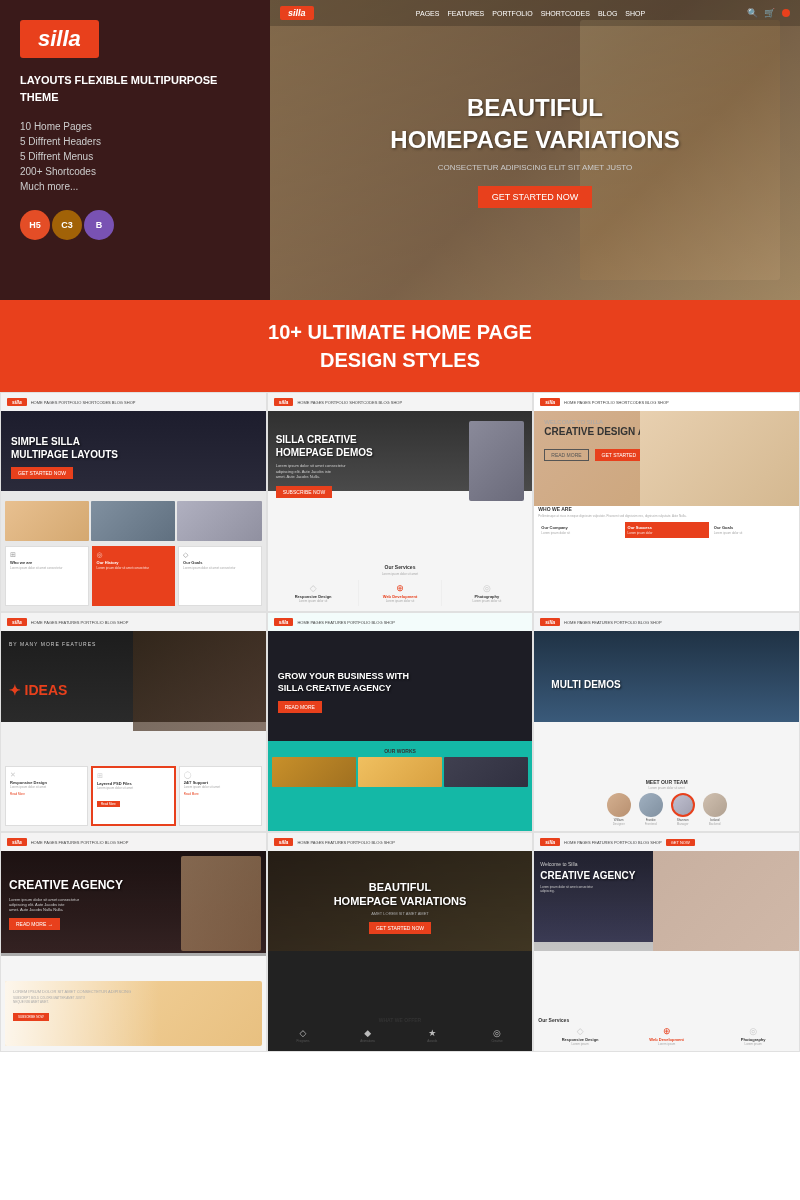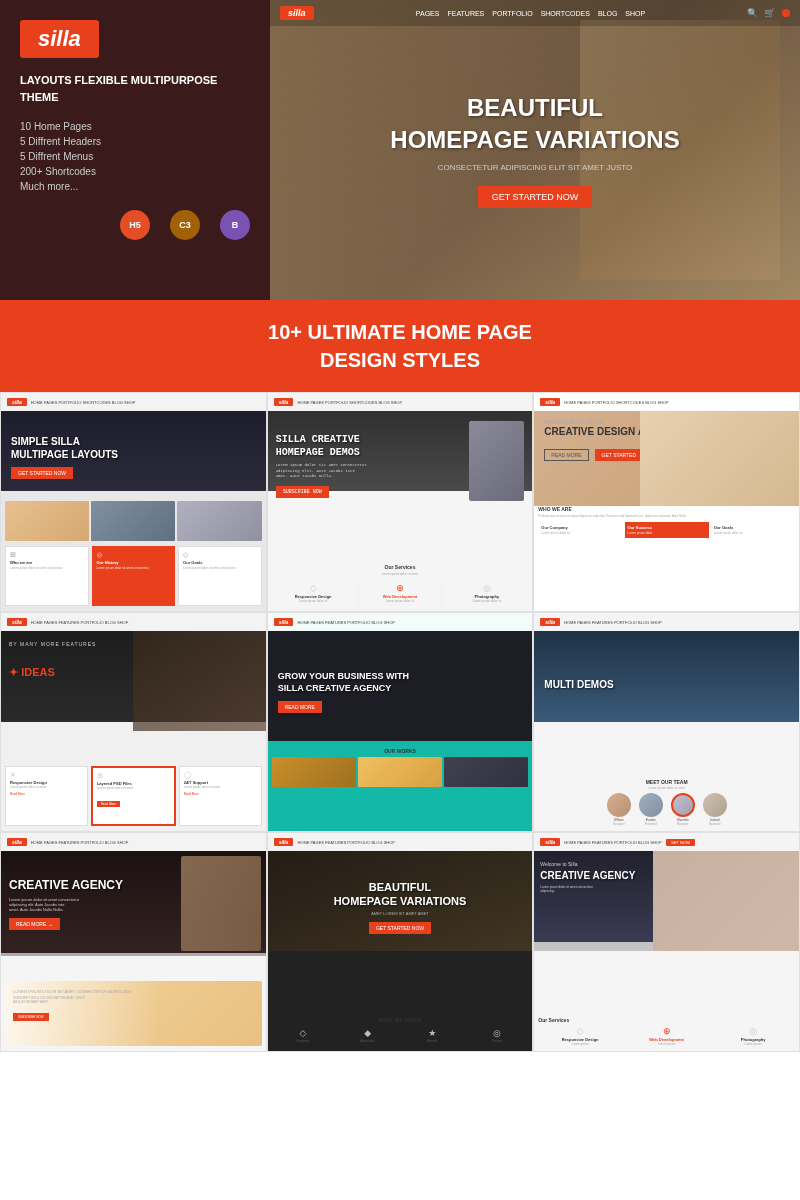--- a/index.html
+++ b/index.html
@@ -6,21 +6,21 @@
     body { width: 800px; min-height: 1200px; font-family: Arial, sans-serif; background: #fff; overflow-x: hidden; }
 
     
     .top-section { display: flex; width: 800px; height: 300px; }
     .top-left { width: 270px; background: #3a1a1a; padding: 20px; flex-shrink: 0; }
     .logo-box { background: #e8401c; display: inline-block; padding: 6px 18px; border-radius: 3px; margin-bottom: 14px; }
     .logo-text { color: #fff; font-size: 22px; font-weight: bold; font-style: italic; }
     .tagline { color: #fff; font-size: 11px; font-weight: bold; margin-bottom: 14px; line-height: 1.5; }
     .feature-list { list-style: none; margin-bottom: 16px; }
     .feature-list li { color: #ccc; font-size: 10px; padding: 2px 0; }
-    .tech-badges { display: flex; gap: 20px; margin-top: 10px; justify-content: flex-end; }
+    .tech-badges { display: flex; gap: 2px; margin-top: 10px; }
     .badge { width: 30px; height: 30px; border-radius: 50%; display: flex; align-items: center; justify-content: center; font-size: 9px; font-weight: bold; color: #fff; }
     .badge-html { background: #e44d26; }
     .badge-css { background: #a16207; }
     .badge-bs { background: #7952b3; }
 
     .top-right { flex: 1; position: relative; background: linear-gradient(rgba(0,0,0,0.35), rgba(0,0,0,0.35)), #8a6a4a; overflow: hidden; }
     .top-right-bg { position: absolute; inset: 0; background: linear-gradient(135deg, #b8956a 0%, #9a7a5a 50%, #c8a87a 100%); }
     .top-right-content { position: absolute; inset: 0; display: flex; flex-direction: column; align-items: center; justify-content: center; text-align: center; }
     .hero-title { color: #fff; font-size: 24px; font-weight: bold; text-shadow: 1px 1px 3px rgba(0,0,0,0.5); line-height: 1.3; }
     .hero-subtitle { color: #ccc; font-size: 8px; margin: 8px 0; }
@@ -148,21 +148,21 @@
     </div>
   </div>
 
   <div class="demo-card" style="height:220px;background:linear-gradient(180deg,#2a2a2a 0%,#4a4a4a 45%,#f5f5f5 45%);position:relative;overflow:hidden;">
     <div class="demo-navbar">
       <div class="demo-nav-logo">silla</div>
       <span class="demo-nav-link">HOME PAGES PORTFOLIO SHORTCODES BLOG SHOP</span>
     </div>
     <div style="position:absolute;top:18px;left:0;right:0;bottom:0;">
       <div style="padding:10px 8px 0 8px;display:flex;">
-        <div style="flex:1;font-family:Liberation Mono, monospace;">
+        <div style="flex:1;">
           <div class="demo-title">SILLA CREATIVE<br>HOMEPAGE DEMOS</div>
           <div style="color:#ccc;font-size:4px;margin-top:4px;line-height:1.4;">Lorem ipsum dolor sit amet consectetur<br>adipiscing elit. Aute Jacobs iste<br>amet. Aute Jacobs Nulla.</div>
           <div class="demo-btn" style="margin-top:5px;">SUBSCRIBE NOW</div>
         </div>
         <div style="width:55px;height:80px;background:linear-gradient(135deg,#8a8a9a,#6a6a7a);border-radius:2px;margin-left:5px;flex-shrink:0;"></div>
       </div>
 
       <div style="position:absolute;bottom:5px;left:4px;right:4px;">
         <div style="font-size:5px;font-weight:bold;color:#333;text-align:center;margin-bottom:2px;">Our Services</div>
         <div style="font-size:3px;color:#aaa;text-align:center;margin-bottom:4px;">Lorem ipsum dolor sit amet</div>
@@ -230,21 +230,21 @@
   <div class="demo-card" style="height:220px;background:linear-gradient(180deg,#1a1a1a 0%,#2a2a2a 50%,#f0f0f0 50%);position:relative;overflow:hidden;">
     <div class="demo-navbar">
       <div class="demo-nav-logo">silla</div>
       <span class="demo-nav-link">HOME PAGES FEATURES PORTFOLIO BLOG SHOP</span>
     </div>
     <div style="position:absolute;top:18px;left:0;right:0;bottom:0;">
 
       <div style="position:absolute;top:0;right:0;width:50%;height:100px;background:linear-gradient(135deg,#3a2a1a,#5a4030);opacity:0.7;"></div>
       <div style="padding:10px 8px;">
         <div style="color:#ccc;font-size:5px;letter-spacing:1px;">BY MANY MORE FEATURES</div>
-        <div style="color:#e8401c;font-size:11px;font-weight:bold;margin-top:19px;">✦ IDEAS</div>
+        <div style="color:#e8401c;font-size:14px;font-weight:bold;margin-top:35px;">✦ IDEAS</div>
       </div>
 
       <div style="position:absolute;bottom:5px;left:4px;right:4px;display:flex;gap:3px;">
         <div style="flex:1;background:#fff;border:1px solid #ddd;padding:4px;height:60px;">
           <div style="font-size:7px;color:#ccc;">✕</div>
           <div style="font-size:4px;font-weight:bold;color:#333;margin-top:1px;">Responsive Design</div>
           <div style="font-size:3px;color:#aaa;margin-top:1px;line-height:1.3;">Lorem ipsum dolor sit amet</div>
           <div style="font-size:3px;color:#e8401c;margin-top:2px;">Read More</div>
         </div>
         <div style="flex:1;background:#fff;border:2px solid #e8401c;padding:4px;height:60px;">
@@ -283,21 +283,21 @@
         <div style="height:30px;background:linear-gradient(135deg,#404050,#303040);border-radius:1px;"></div>
       </div>
     </div>
   </div>
 
   <div class="demo-card" style="height:220px;background:linear-gradient(180deg,#1a2a3a 0%,#3a5a7a 50%,#f5f5f5 50%);position:relative;overflow:hidden;">
     <div class="demo-navbar">
       <div class="demo-nav-logo">silla</div>
       <span class="demo-nav-link">HOME PAGES FEATURES PORTFOLIO BLOG SHOP</span>
     </div>
-    <div style="position:absolute;top:18px;left:0;right:0;height:95px;display:flex;align-items:center;padding:0 10px;">
+    <div style="position:absolute;top:18px;left:0;right:0;height:95px;display:flex;align-items:center;padding:0 17px;">
       <div>
         <div class="demo-title">MULTI DEMOS</div>
       </div>
     </div>
 
     <div style="position:absolute;bottom:5px;left:4px;right:4px;">
       <div style="font-size:5px;font-weight:bold;color:#333;text-align:center;margin-bottom:1px;">MEET OUR TEAM</div>
       <div style="font-size:3px;color:#aaa;text-align:center;margin-bottom:3px;">Lorem ipsum dolor sit amet</div>
       <div style="display:flex;gap:2px;justify-content:center;">
         <div style="width:30px;text-align:center;">

